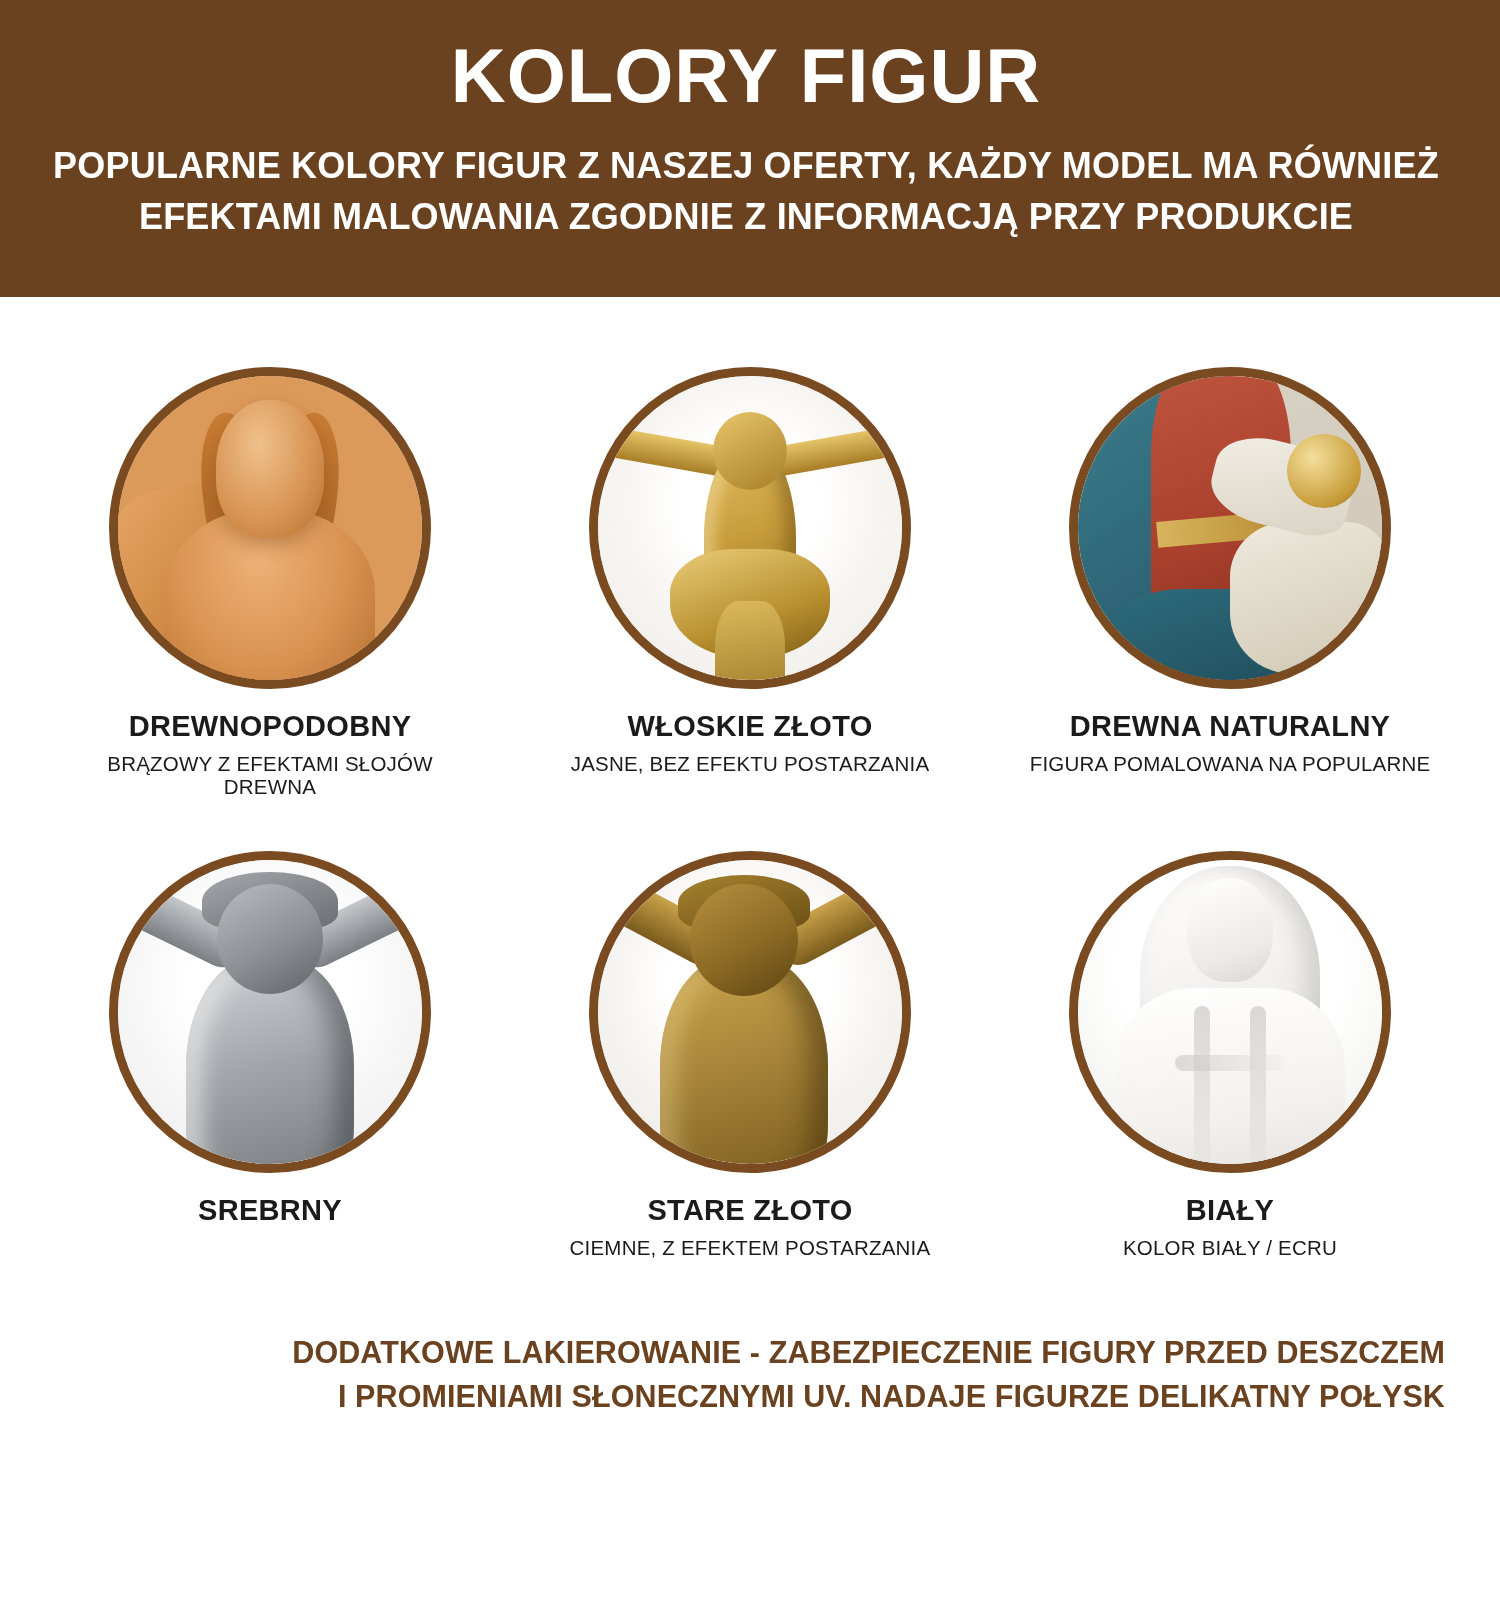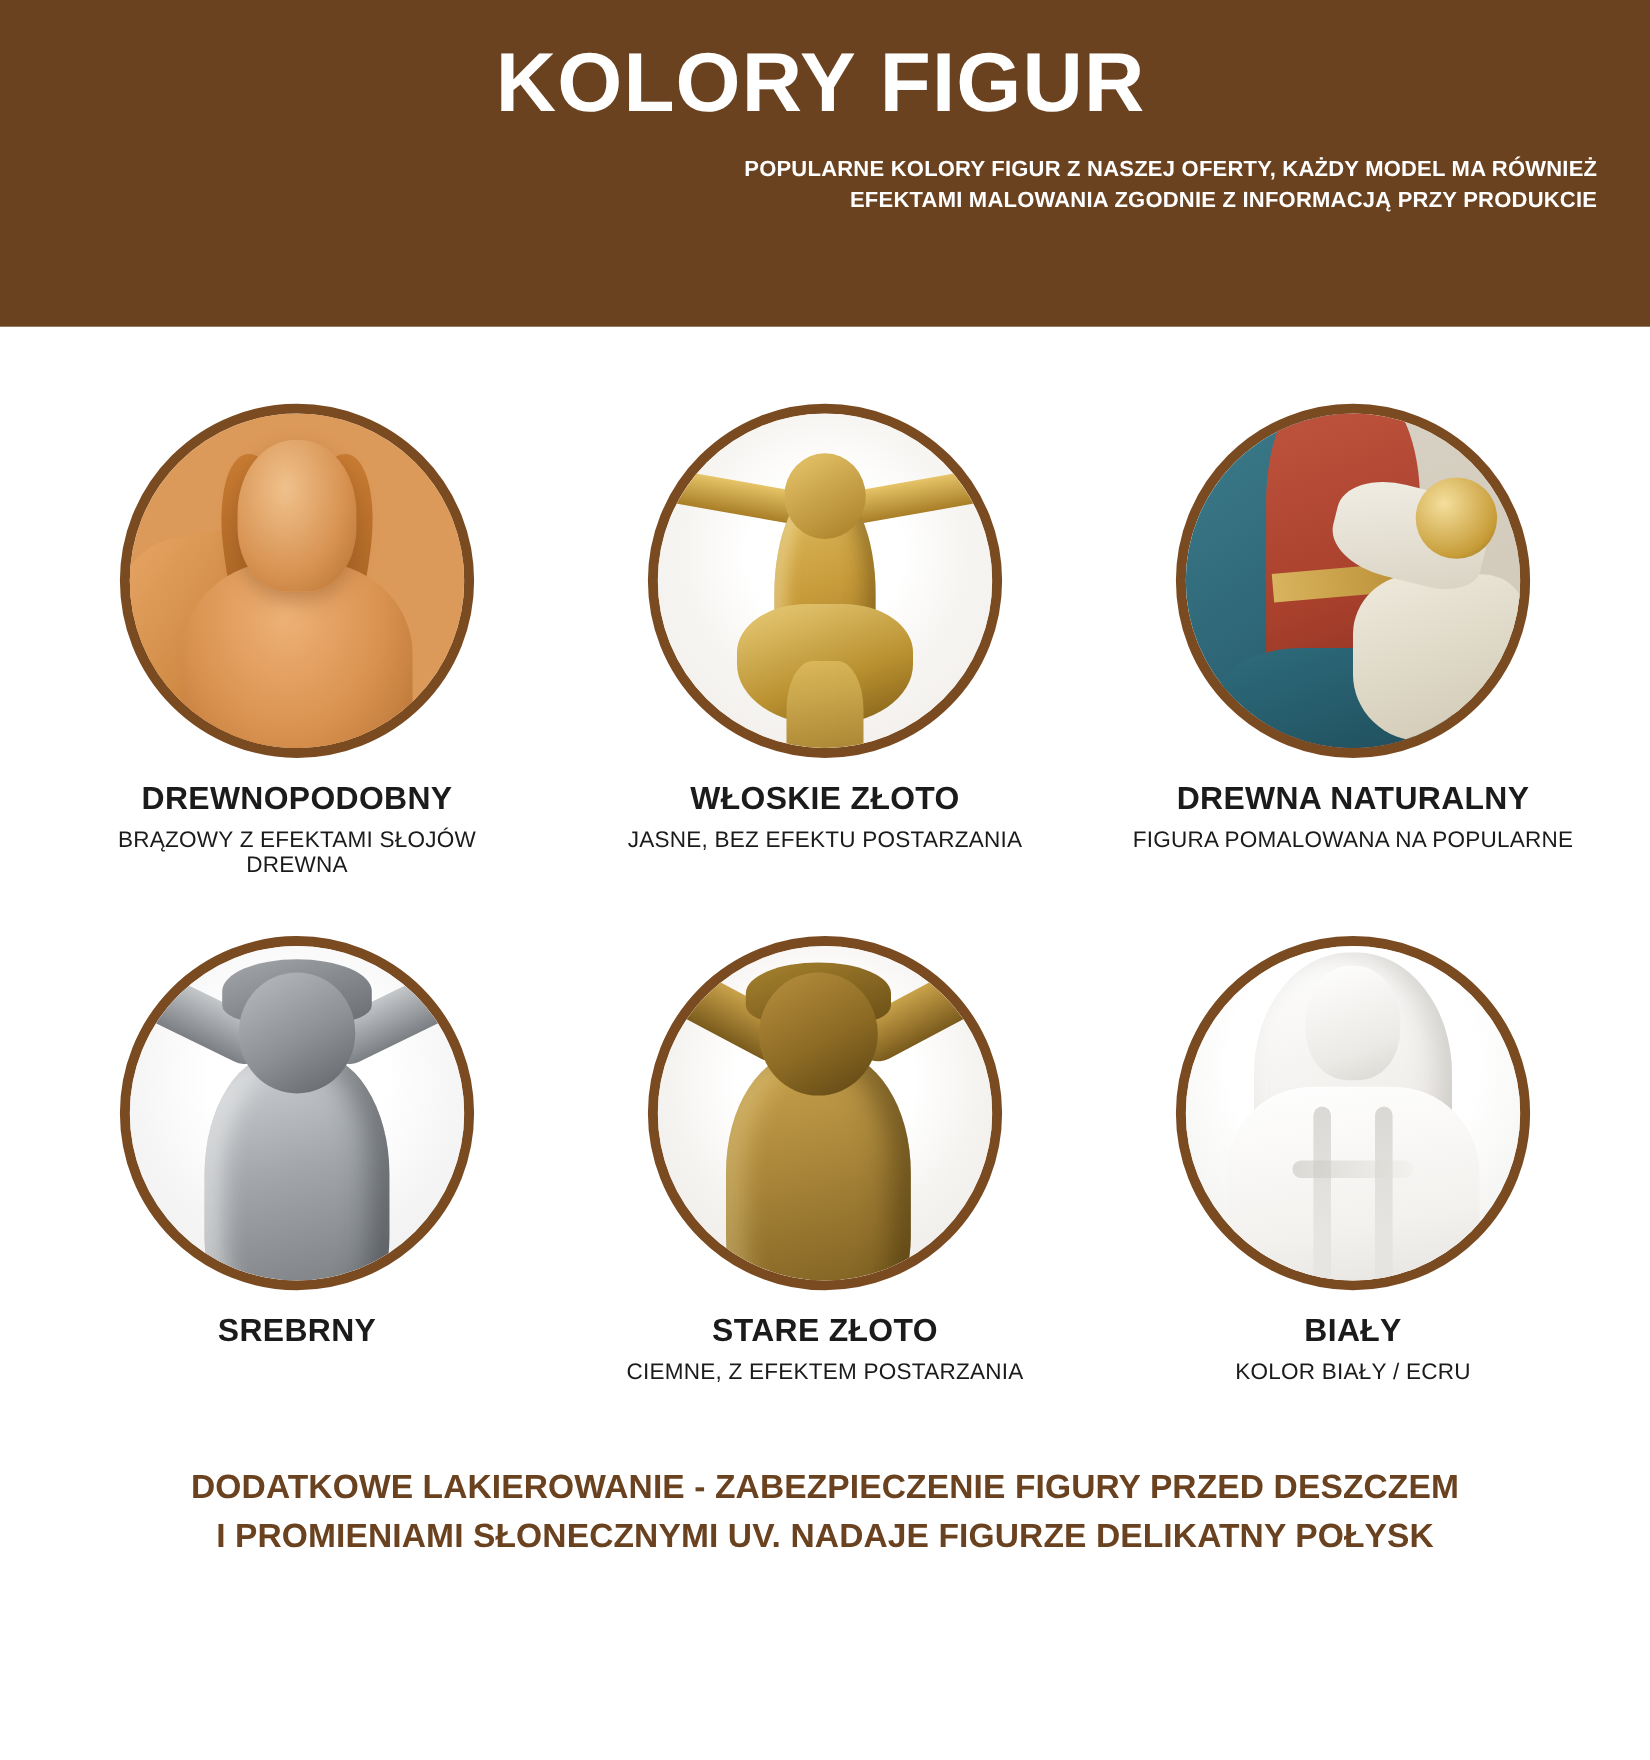--- a/index.html
+++ b/index.html
@@ -26,27 +26,26 @@
   }
   .header-title {
     font-size: 76px;
     font-weight: bold;
     letter-spacing: 1px;
     line-height: 1.0;
     margin: 0 0 26px 0;
     color: #ffffff;
   }
   .header-subtitle {
-    font-size: 20px;
+    font-size: 36px;
     font-weight: bold;
     line-height: 1.42;
     margin: 0;
     color: #ffffff;
     letter-spacing: 0.2px;
-    text-align: right;
   }
 
   
   .grid {
     width: 100%;
     padding: 70px 60px 0 60px;
     display: flex;
     flex-direction: column;
     gap: 52px;
   }
@@ -90,21 +89,21 @@
     color: #1b1b1b;
     text-align: center;
     letter-spacing: 0.2px;
     line-height: 1.15;
   }
 
   
   .footer {
     margin-top: 72px;
     padding: 0 55px;
-    text-align: center;
+    text-align: right;
     color: #6b4220;
     font-size: 30.5px;
     font-weight: bold;
     line-height: 1.42;
     letter-spacing: 0.1px;
   }
 
   
   
   .art-wood {

